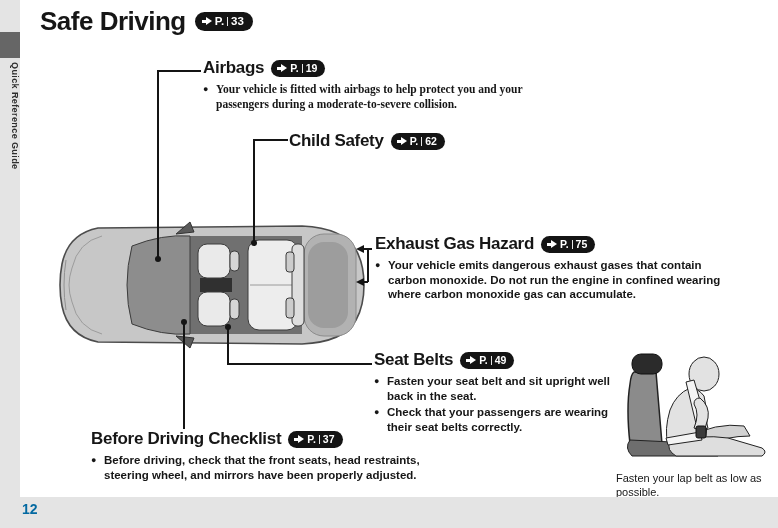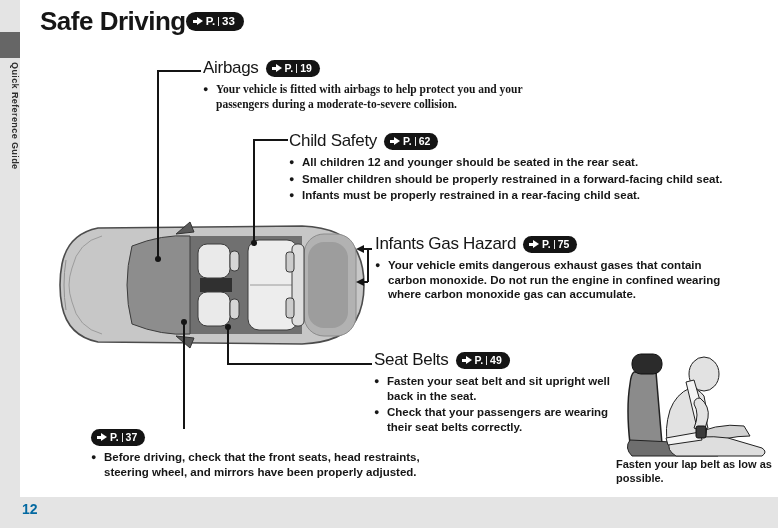--- a/index.html
+++ b/index.html
@@ -23,53 +23,53 @@
     writing-mode:vertical-rl;font-size:9px;font-weight:bold;color:#2e2e2e;
     letter-spacing:.4px;white-space:nowrap;display:flex;justify-content:flex-start;
     padding-left:5px;
   }
 
   
   .bottom-bar{position:absolute;left:0;bottom:0;width:778px;height:31px;background:var(--strip-bg);z-index:4;}
   .page-num{position:absolute;left:22px;top:4px;font-size:14px;font-weight:bold;color:#0369a1;}
 
   
-  .title-row{position:absolute;left:40px;top:6px;display:flex;align-items:center;z-index:2;}
+  .title-row{position:absolute;left:40px;top:6px;display:flex;align-items:center;gap:9px;z-index:2;}
   .title-row h1{font-size:26px;font-weight:bold;letter-spacing:-.5px;color:var(--text);}
 
   
   .pref{
     display:inline-flex;align-items:center;gap:3px;
     background:var(--badge-bg);color:var(--badge-fg);
     border-radius:10px;height:17px;padding:0 8px 0 6px;
     font-size:10.5px;font-weight:bold;line-height:17px;white-space:nowrap;
   }
   .pref-lg{height:19px;border-radius:11px;font-size:11.5px;padding:0 9px 0 7px;}
   .pref-arrow{position:relative;width:10px;height:9px;flex:0 0 auto;}
   .pref-arrow::before{content:"";position:absolute;left:0;top:3px;width:5px;height:3px;background:var(--badge-fg);}
   .pref-arrow::after{content:"";position:absolute;left:4px;top:0;border-top:4.5px solid transparent;border-bottom:4.5px solid transparent;border-left:6px solid var(--badge-fg);}
   .pref-div{width:1px;height:9px;background:var(--badge-fg);opacity:.9;}
 
   
   .section{position:absolute;z-index:2;}
   .sec-head{display:flex;align-items:center;gap:7px;margin-bottom:4px;}
-  .sec-title{font-size:17px;font-weight:normal;letter-spacing:-.3px;color:var(--text);white-space:nowrap;}
+  .sec-title{font-size:17px;font-weight:bold;letter-spacing:-.3px;color:var(--text);white-space:nowrap;}
   .bullets{list-style:none;}
   .bullets li{
     position:relative;padding-left:13px;margin-bottom:2px;
     font-size:11.5px;line-height:14.5px;font-weight:bold;color:var(--text);
   }
   .bullets li::before{content:"\25CF";position:absolute;left:0;top:0;font-size:9px;line-height:14.5px;}
 
   
   .callouts{position:absolute;left:0;top:0;width:778px;height:528px;z-index:1;pointer-events:none;}
   .car-illo{position:absolute;left:56px;top:220px;width:312px;height:130px;z-index:0;}
   .seat-figure{position:absolute;left:616px;top:352px;width:158px;z-index:2;}
   .seat-figure svg{display:block;}
-  .seat-figure figcaption{font-size:11px;font-weight:bold;line-height:13.5px;margin-top:0;color:var(--text);}
+  .seat-figure figcaption{font-size:11px;font-weight:normal;line-height:13.5px;margin-top:14px;color:var(--text);}
 </style>
 </head>
 <body>
 
 <div class="page">
 
   <svg class="callouts" viewBox="0 0 778 528" aria-hidden="true">
     <g stroke="#141414" stroke-width="2" fill="none">
       <polyline points="201,71 158,71 158,259"></polyline>
       <polyline points="288,140 254,140 254,243"></polyline>
@@ -137,30 +137,25 @@
   <div class="section" style="left:289px;top:131px;width:460px;">
     <div class="sec-head">
       <span class="sec-title">Child Safety</span>
       <span class="pref">
         <span class="pref-arrow"></span>
         <span>P.</span>
         <span class="pref-div"></span>
         <span>62</span>
       </span>
     </div>
-    <ul class="bullets" style="width:450px;">
-      <li>All children 12 and younger should be seated in the rear seat.</li>
-      <li>Smaller children should be properly restrained in a forward-facing child seat.</li>
-      <li>Infants must be properly restrained in a rear-facing child seat.</li>
-    </ul>
   </div>
 
   <div class="section" style="left:375px;top:234px;width:365px;">
     <div class="sec-head">
-      <span class="sec-title">Infants Gas Hazard</span>
+      <span class="sec-title">Exhaust Gas Hazard</span>
       <span class="pref">
         <span class="pref-arrow"></span>
         <span>P.</span>
         <span class="pref-div"></span>
         <span>75</span>
       </span>
     </div>
     <ul class="bullets" style="width:358px;">
       <li>Your vehicle emits dangerous exhaust gases that contain carbon monoxide. Do not run the engine in confined wearing where carbon monoxide gas can accumulate.</li>
     </ul>
@@ -177,20 +172,21 @@
       </span>
     </div>
     <ul class="bullets" style="width:245px;">
       <li>Fasten your seat belt and sit upright well back in the seat.</li>
       <li>Check that your passengers are wearing their seat belts correctly.</li>
     </ul>
   </div>
 
   <div class="section" style="left:91px;top:429px;width:340px;">
     <div class="sec-head">
+      <span class="sec-title">Before Driving Checklist</span>
       <span class="pref">
         <span class="pref-arrow"></span>
         <span>P.</span>
         <span class="pref-div"></span>
         <span>37</span>
       </span>
     </div>
     <ul class="bullets" style="width:330px;">
       <li>Before driving, check that the front seats, head restraints, steering wheel, and mirrors have been properly adjusted.</li>
     </ul>

